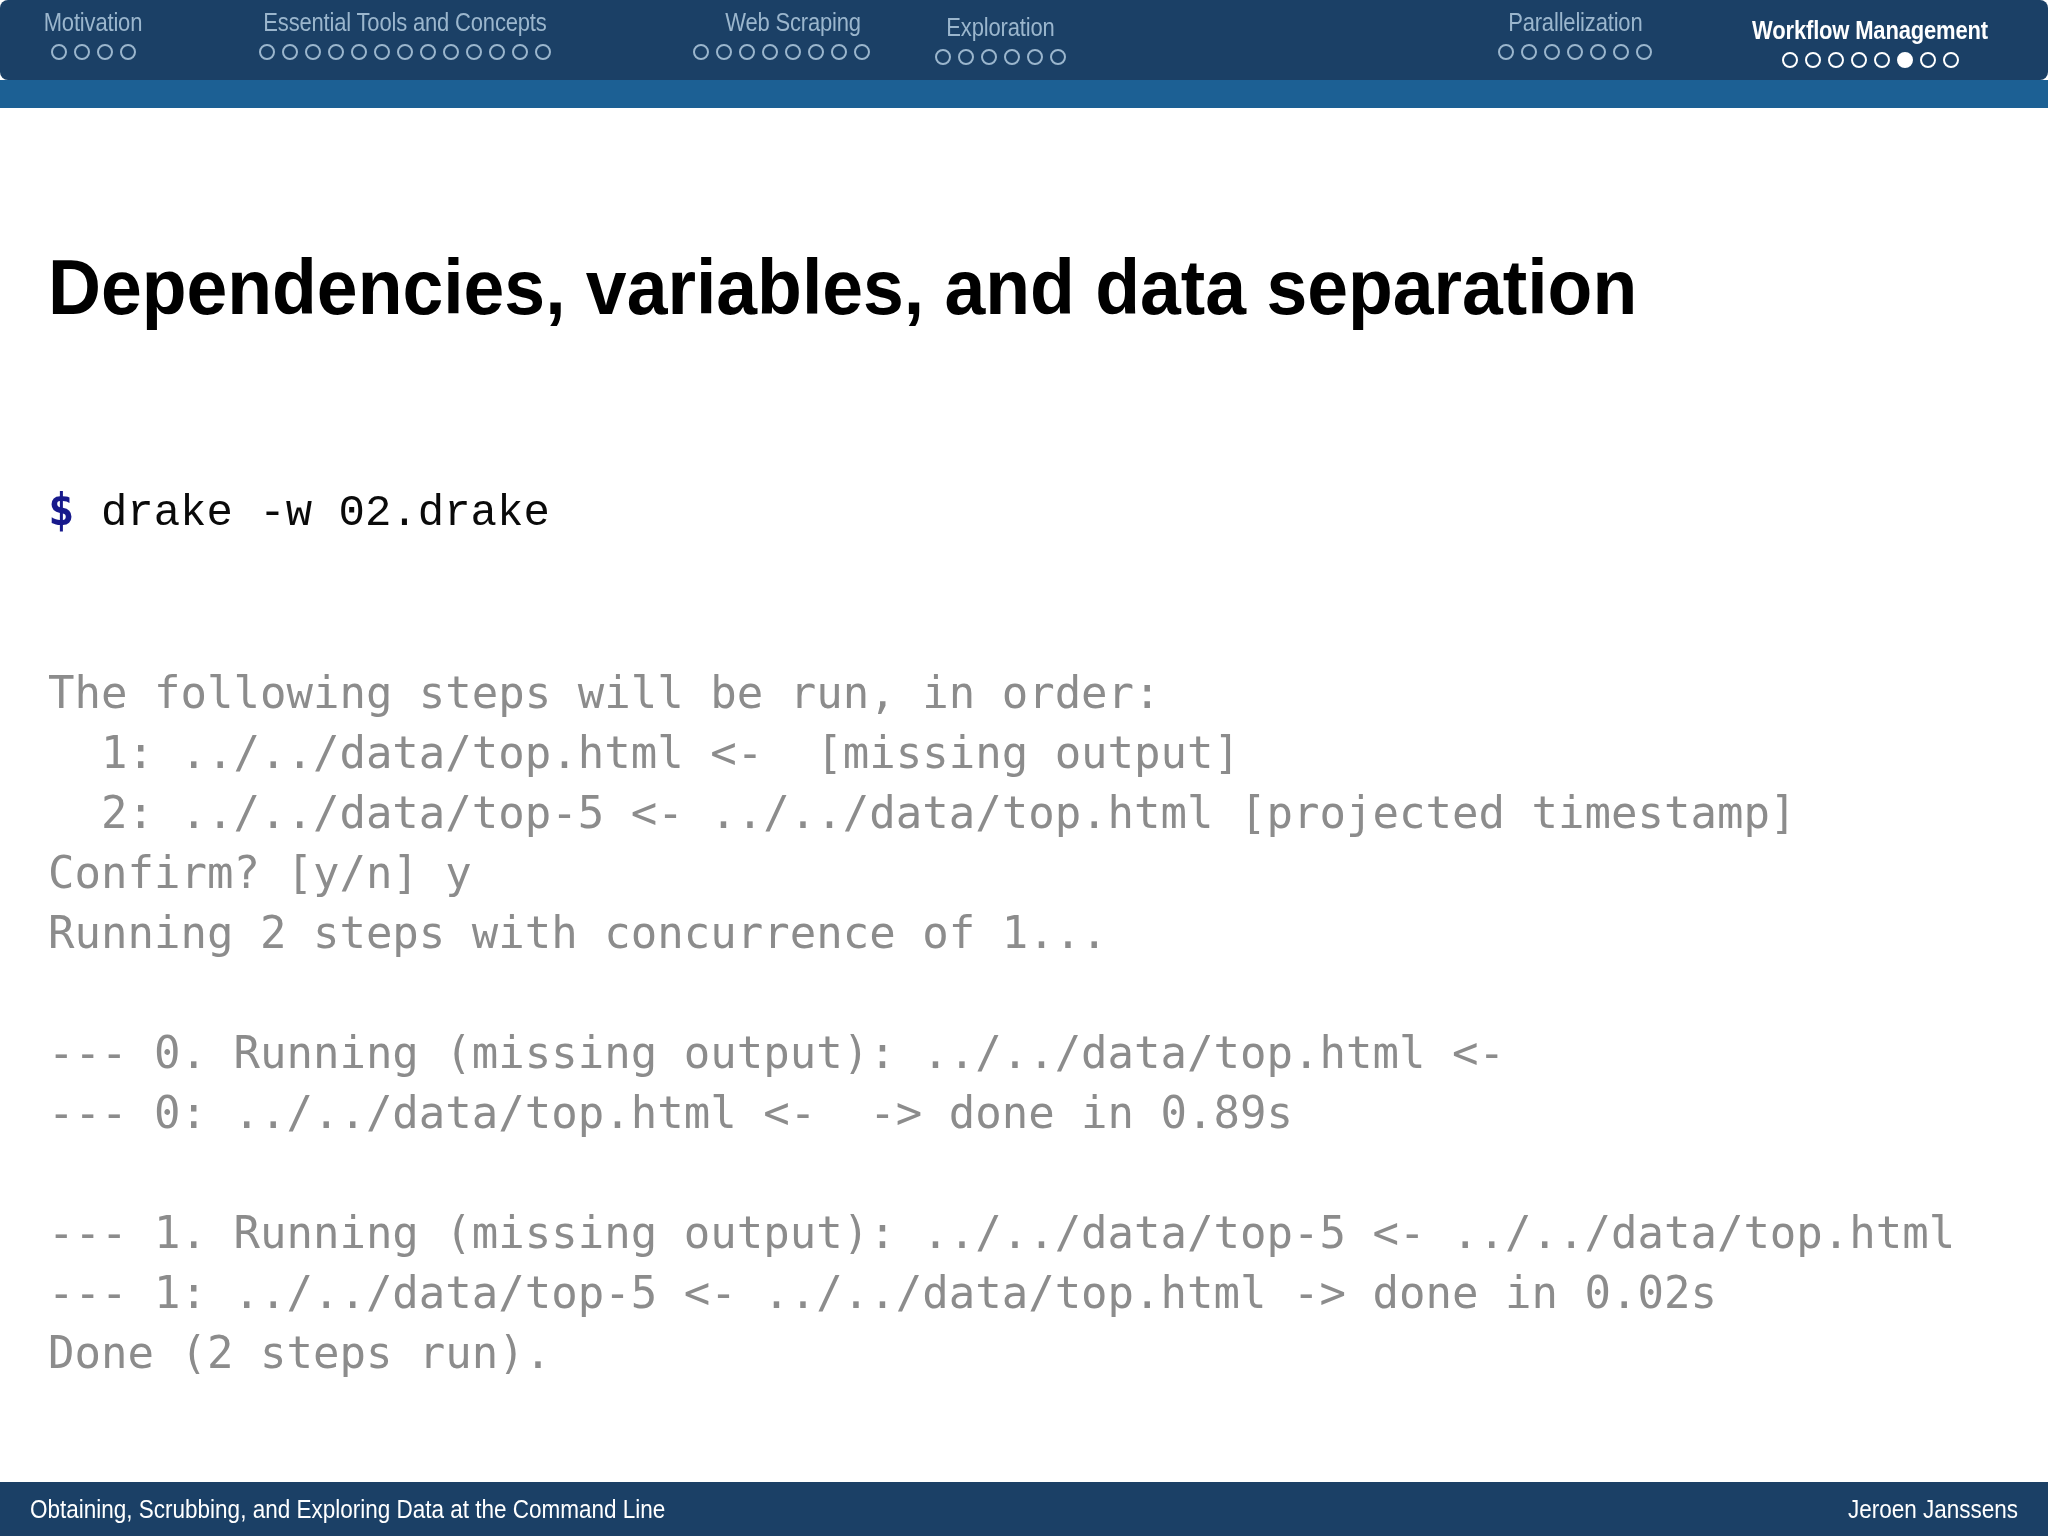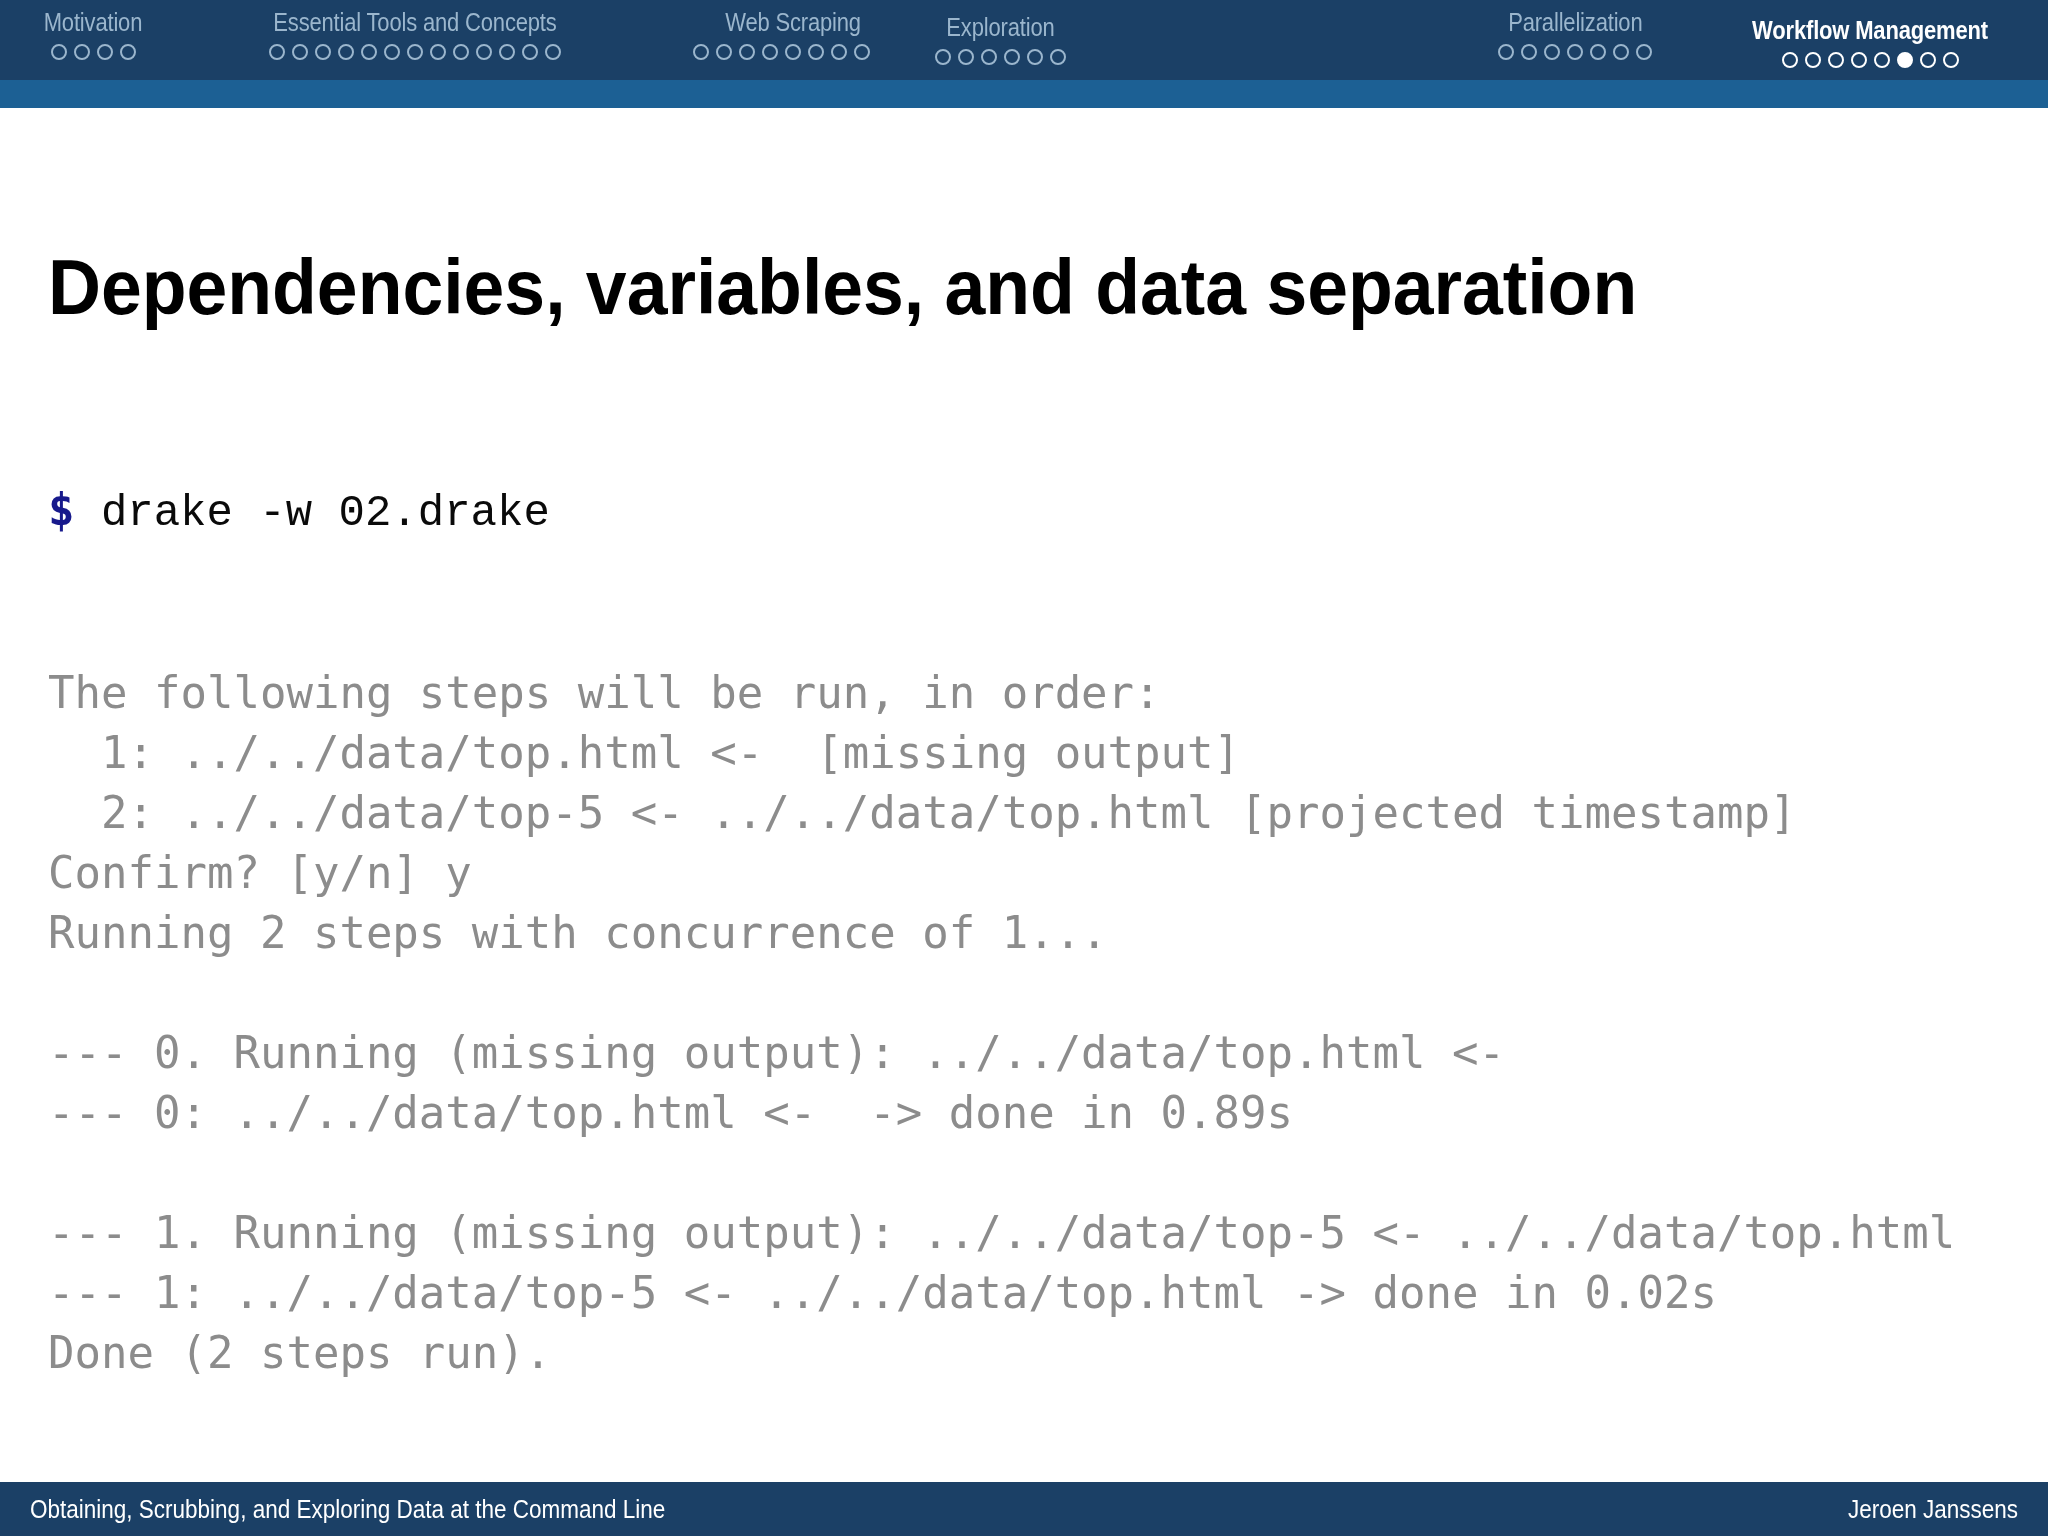--- a/index.html
+++ b/index.html
@@ -18,20 +18,21 @@
   
   #topnav {
     position: absolute;
     left: 0; top: 0;
     width: 2048px;
     height: 80px;
     background: #1b4066;
     display: flex;
     align-items: flex-start;
     box-sizing: border-box;
+    border-radius: 8px;
   }
   .nav-section {
     display: flex;
     flex-direction: column;
     align-items: center;
     padding-top: 8px;
   }
   .nav-title {
     font-size: 25px;
     color: #9bb6cd;
@@ -141,21 +142,21 @@
 <div id="topnav">
     <div class="nav-section" style="position: absolute; left: 18px; width: 150px; top: 0px;">
       <div class="nav-title">Motivation</div>
       <div class="nav-dots">
         <span class="dot"></span>
         <span class="dot"></span>
         <span class="dot"></span>
         <span class="dot"></span>
       </div>
     </div>
-    <div class="nav-section" style="position: absolute; left: 190px; width: 450px; top: 0px;">
+    <div class="nav-section" style="position: absolute; left: 180px; width: 450px; top: 0px;">
       <div class="nav-title">Essential Tools and Concepts</div>
       <div class="nav-dots">
         <span class="dot"></span>
         <span class="dot"></span>
         <span class="dot"></span>
         <span class="dot"></span>
         <span class="dot"></span>
         <span class="dot"></span>
         <span class="dot"></span>
         <span class="dot"></span>

